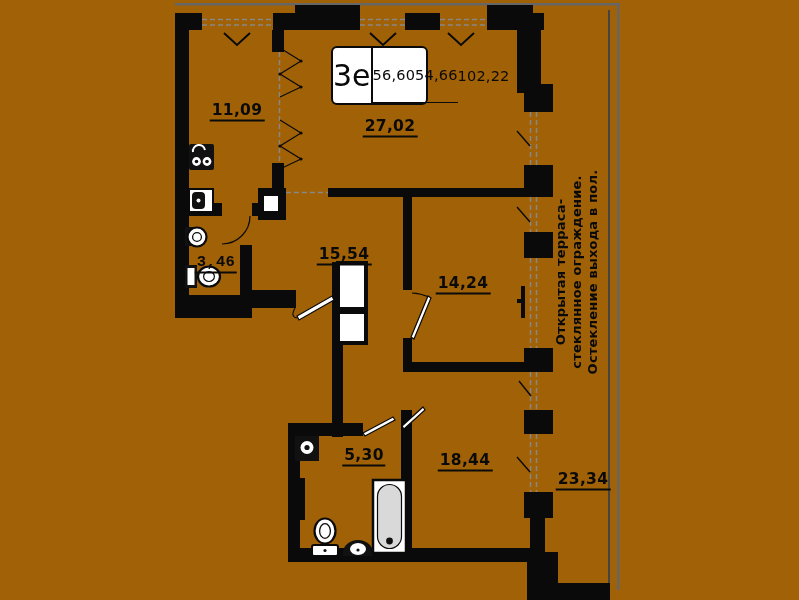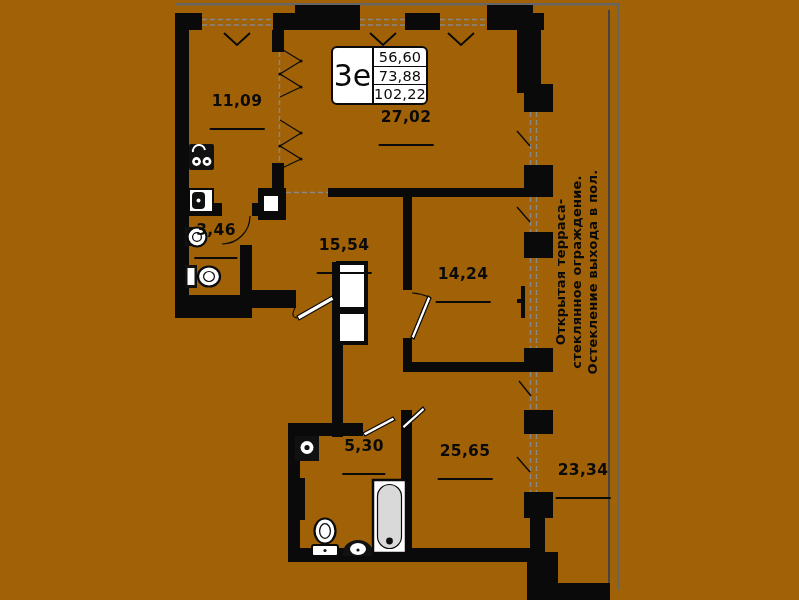--- a/index.html
+++ b/index.html
@@ -1,26 +1,26 @@
 <!DOCTYPE html>
 <html><head>
 <meta charset="utf-8">
 <style>
   html,body{margin:0;padding:0;background:#fff;}
   .stage{position:relative;width:799px;height:600px;background:#a16207;overflow:hidden;
          font-family:"DejaVu Sans", sans-serif;}
   .stage svg{position:absolute;left:0;top:0;}
   .area-label{position:absolute;transform:translate(-50%,-50%);
       font-size:15.5px;font-weight:bold;color:#0a0a0a;white-space:nowrap;
-      border-bottom:2px solid #0a0a0a;padding:0 2px 18px 2px;letter-spacing:.3px;}
+      border-bottom:2px solid #0a0a0a;padding:0 2px 1px 2px;letter-spacing:.3px;}
   .info-box{position:absolute;left:331px;top:46px;width:97px;height:59px;
       border:2px solid #0a0a0a;border-radius:6px;display:flex;background:#fff;box-sizing:border-box;}
   .unit-cell{width:40px;border-right:2px solid #0a0a0a;display:flex;align-items:center;
       justify-content:center;font-size:30px;color:#0a0a0a;}
-  .unit-vals{flex:1;display:flex;flex-direction:column;}
+  .unit-vals{flex:1;display:flex;flex-direction:row;}
   .unit-vals .val{flex:1;display:flex;align-items:center;justify-content:center;
       font-size:14.5px;color:#0a0a0a;border-bottom:1.5px solid #0a0a0a;letter-spacing:.2px;}
   .unit-vals .val:last-child{border-bottom:none;}
   .annotation{position:absolute;left:447px;top:248px;width:260px;height:48px;
       transform:rotate(-90deg);text-align:center;font-size:13px;line-height:1.22;
       font-weight:bold;color:#0a0a0a;letter-spacing:.2px;}
 </style>
 </head>
 <body>
 
@@ -192,32 +192,32 @@
       <rect x="373" y="480" width="33" height="73" fill="#fff" stroke="#0a0a0a" stroke-width="2.5"></rect>
       <rect x="377.5" y="484.5" width="24" height="64" rx="12" fill="#d9d9d9" stroke="#0a0a0a" stroke-width="1.2"></rect>
       <circle cx="389.5" cy="541" r="3.4" fill="#111"></circle>
     </g>
   </svg>
 
   <div class="info-box">
     <div class="unit-cell">3е</div>
     <div class="unit-vals">
       <div class="val">56,60</div>
-      <div class="val">73,88</div>
+      <div class="val">54,66</div>
       <div class="val">102,22</div>
     </div>
   </div>
 
   <div class="area-label" style="left:237px;top:111px;">11,09</div>
-  <div class="area-label" style="left:390px;top:127px;margin-left:16px;">27,02</div>
-  <div class="area-label" style="left:216px;top:240px;">3,46</div>
+  <div class="area-label" style="left:390px;top:127px;">27,02</div>
+  <div class="area-label" style="left:216px;top:263px;font-family:Liberation Mono, monospace;">3,46</div>
   <div class="area-label" style="left:296px;top:255px;margin-left:48px;">15,54</div>
   <div class="area-label" style="left:463px;top:284px;">14,24</div>
   <div class="area-label" style="left:364px;top:456px;">5,30</div>
-  <div class="area-label" style="left:465px;top:461px;">25,65</div>
+  <div class="area-label" style="left:465px;top:461px;">18,44</div>
   <div class="area-label" style="left:583px;top:461px;margin-top:19px;">23,34</div>
 
   <div class="annotation">
     <div>Открытая терраса-</div>
     <div>стеклянное ограждение.</div>
     <div>Остекление выхода в пол.</div>
   </div>
 
 </div>
 

